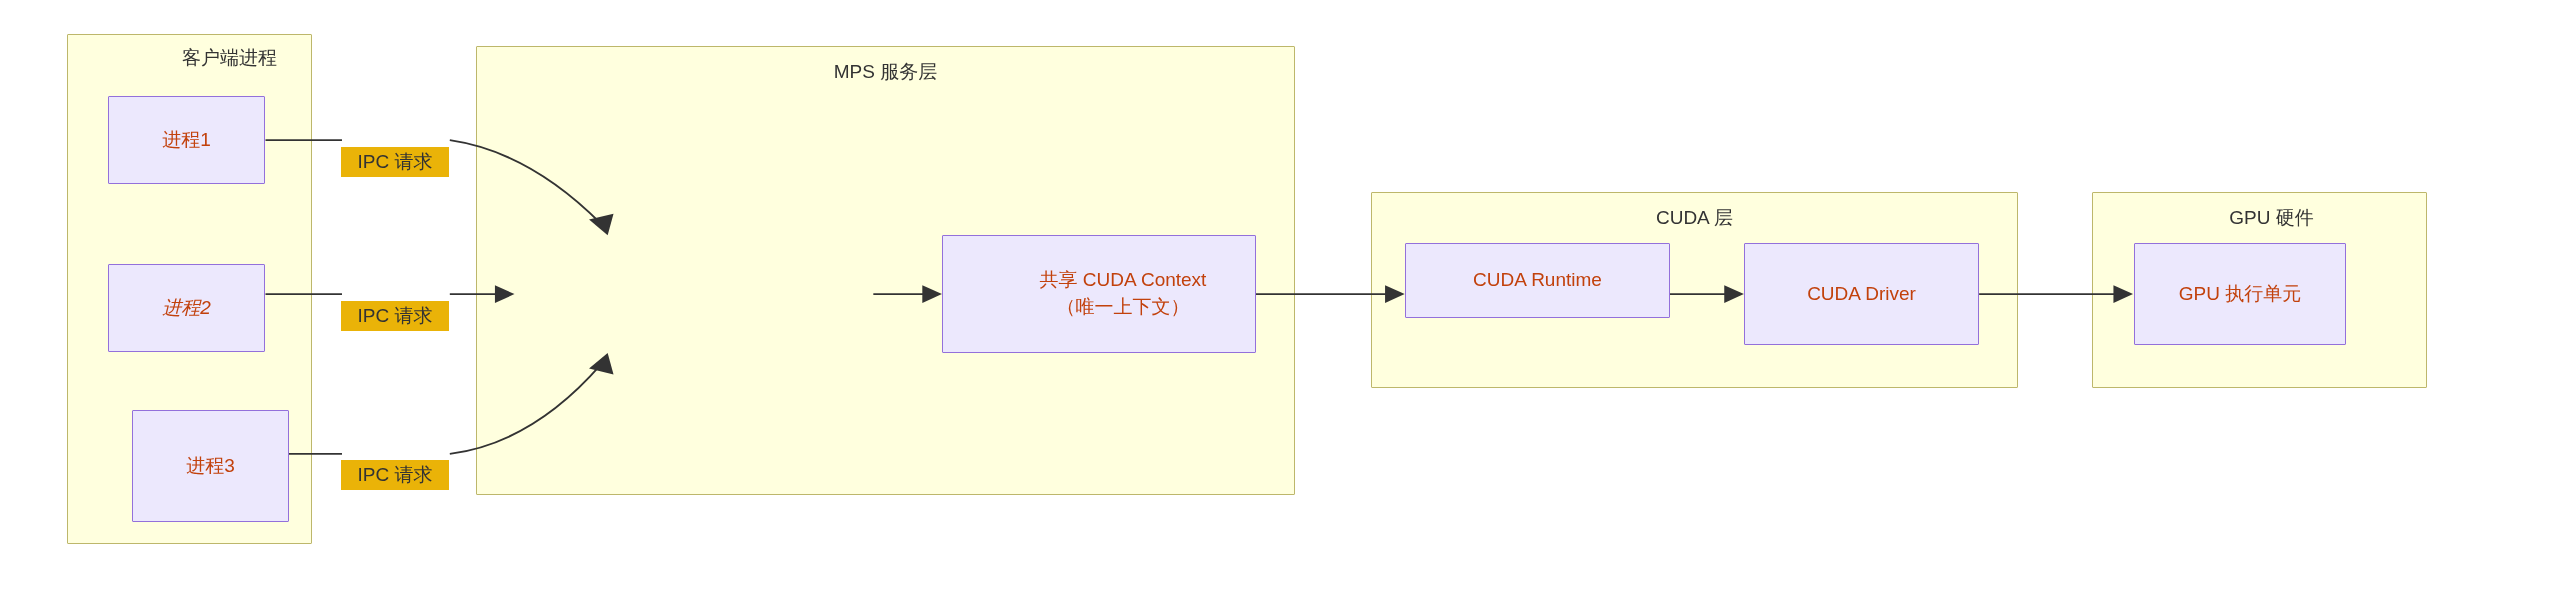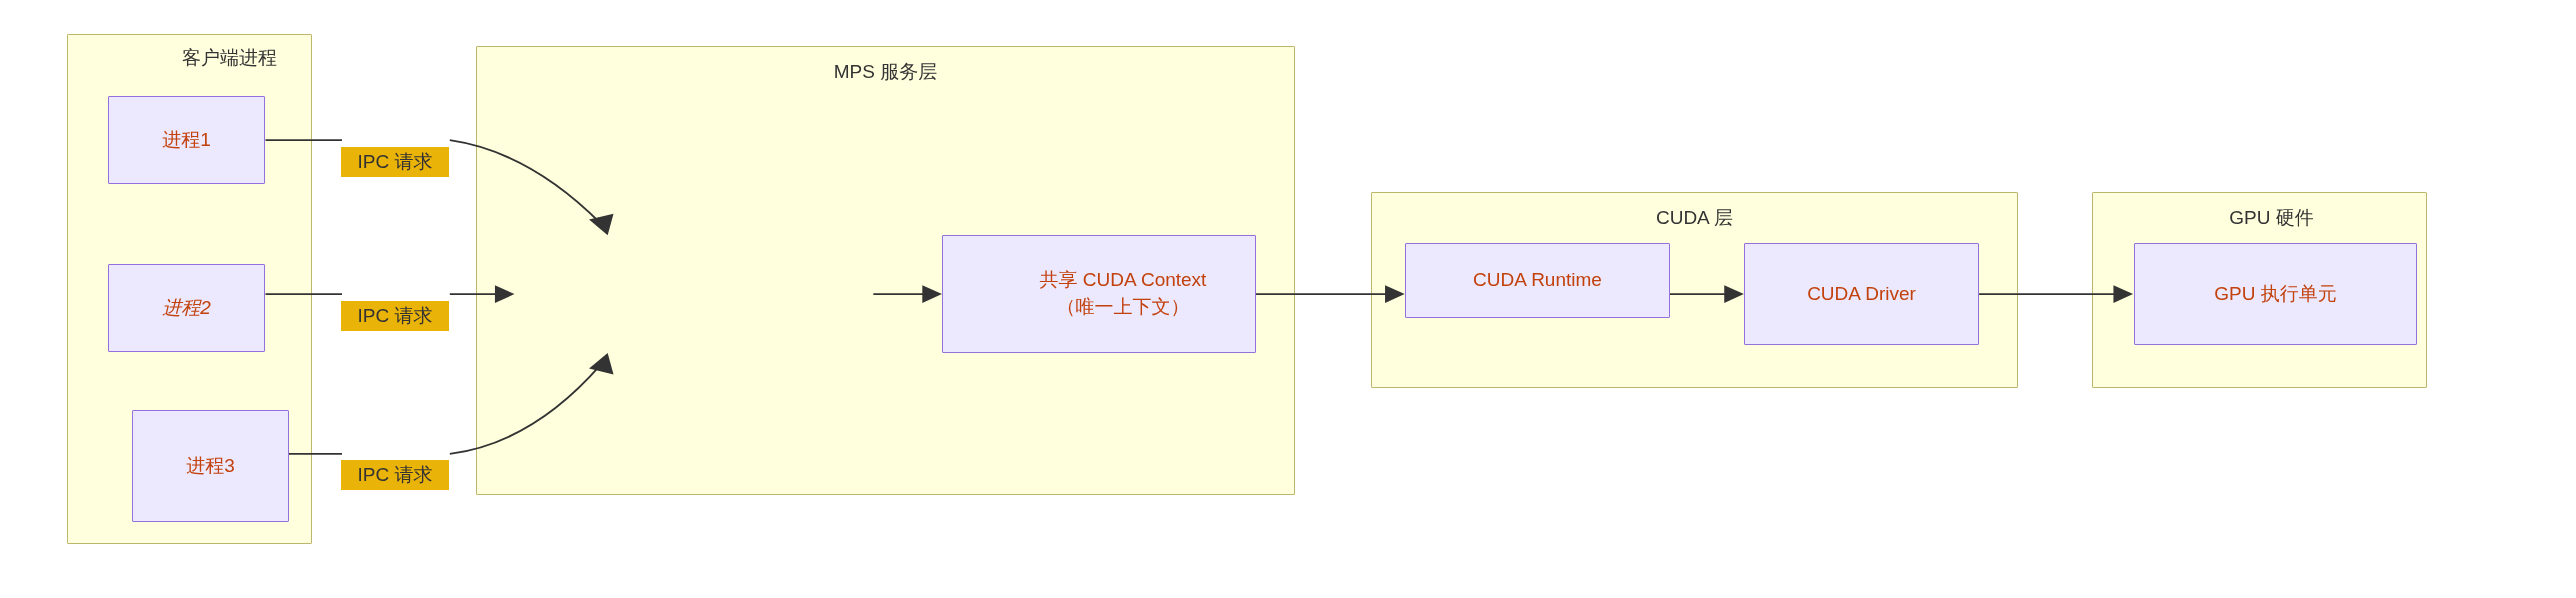--- a/index.html
+++ b/index.html
@@ -161,18 +161,18 @@
   </div>
 
   <div class="node" style="left:1405px;top:243px;width:265px;height:75px;">
     <span class="ln">CUDA Runtime</span>
   </div>
 
   <div class="node" style="left:1744px;top:243px;width:235px;height:102px;">
     <span class="ln">CUDA Driver</span>
   </div>
 
-  <div class="node" style="left:2134px;top:243px;width:283px;height:102px;">
+  <div class="node" style="left:2134px;top:243px;width:212px;height:102px;">
     <span class="ln">GPU 执行单元</span>
   </div>
 
 </div>
 
 
 </body></html>

